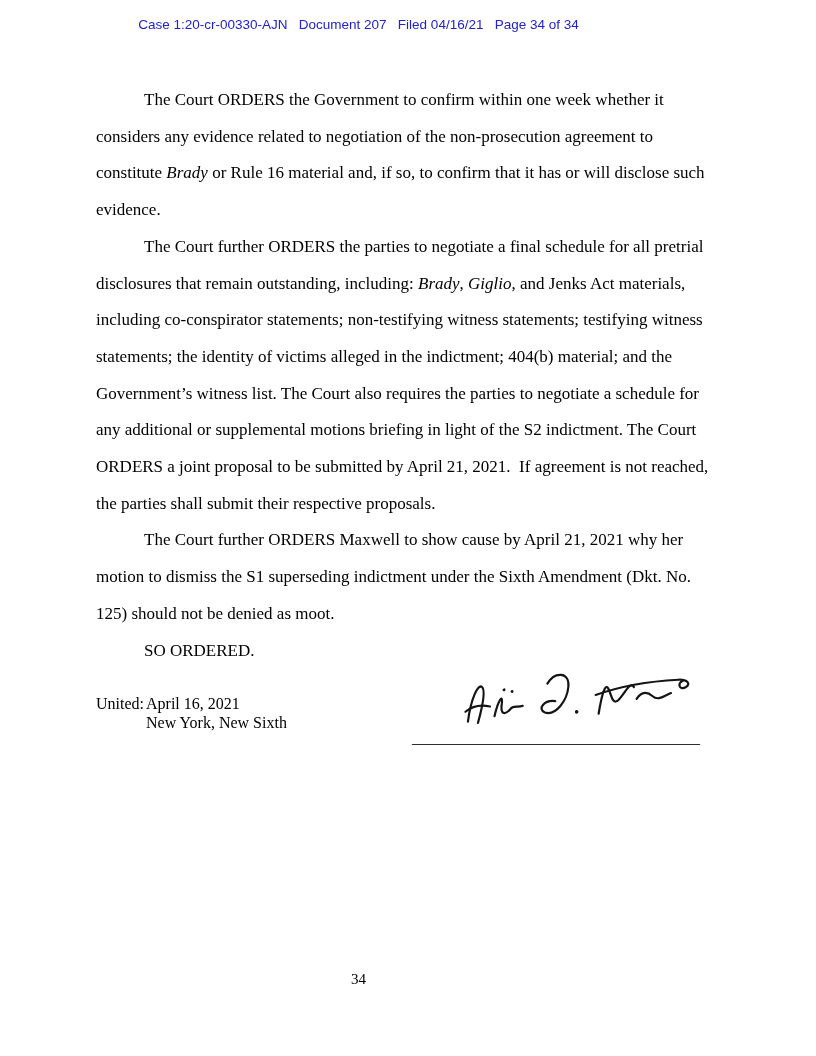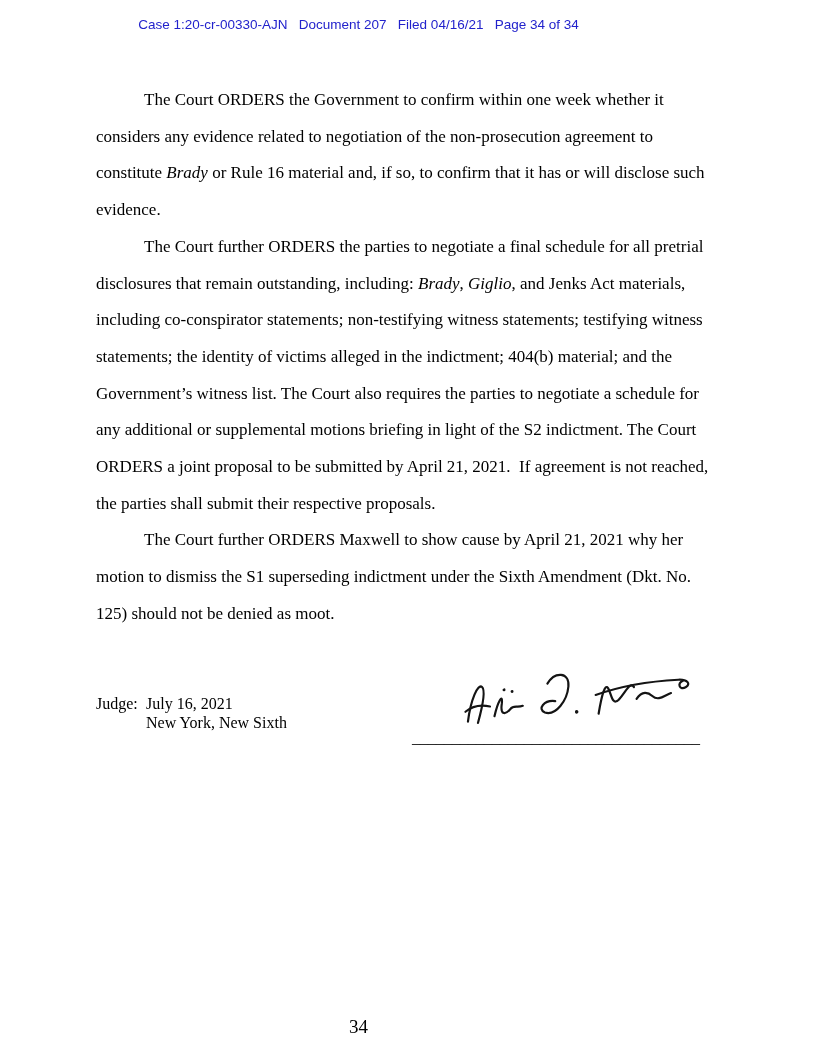--- a/index.html
+++ b/index.html
@@ -79,40 +79,40 @@
   }
   .judge-title {
     line-height: 19px;
   }
   .page-number {
     position: absolute;
     top: 971px;
     left: 0;
     right: 0;
     text-align: center;
-    font-size: 19px;
-    margin-top: 45px;
+    font-size: 15px;
   }
 </style>
 </head>
 <body>
 
 <div class="page">
 
   <div class="case-header">Case 1:20-cr-00330-AJN   Document 207   Filed 04/16/21   Page 34 of 34</div>
 
   <div class="body-text">
     <p><span>The Court ORDERS the Government to confirm within one week whether it considers any evidence related to negotiation of the non-prosecution agreement to constitute </span><em>Brady</em><span> or Rule 16 material and, if so, to confirm that it has or will disclose such evidence.</span></p>
     <p><span>The Court further ORDERS the parties to negotiate a final schedule for all pretrial disclosures that remain outstanding, including: </span><em>Brady</em><span>, </span><em>Giglio</em><span>, and Jenks Act materials, including co-conspirator statements; non-testifying witness statements; testifying witness statements; the identity of victims alleged in the indictment; 404(b) material; and the Government’s witness list. The Court also requires the parties to negotiate a schedule for any additional or supplemental motions briefing in light of the S2 indictment. The Court ORDERS a joint proposal to be submitted by April 21, 2021.  If agreement is not reached, the parties shall submit their respective proposals.</span></p>
     <p><span>The Court further ORDERS Maxwell to show cause by April 21, 2021 why her motion to dismiss the S1 superseding indictment under the Sixth Amendment (Dkt. No. 125) should not be denied as moot.</span></p>
+    <p><span>SO ORDERED.</span></p>
   </div>
 
   <div class="dated-block">
-    <span class="dated-label">Judge:</span>
-    <span class="dated-date">July 16, 2021</span>
+    <span class="dated-label">United:</span>
+    <span class="dated-date">April 16, 2021</span>
     <span></span>
     <span class="dated-place">New York, New Sixth</span>
   </div>
 
   <div class="signature-block">
     <div class="sig-area">
       <svg viewBox="0 0 240 78" fill="none" stroke="#141414" stroke-width="2.2" stroke-linecap="round" stroke-linejoin="round">
 
         <path d="M10 56 C14 34 22 18 26 22 C30 26 24 46 20 58"></path>
         <path d="M8 46 C16 40 26 40 33 42"></path>

